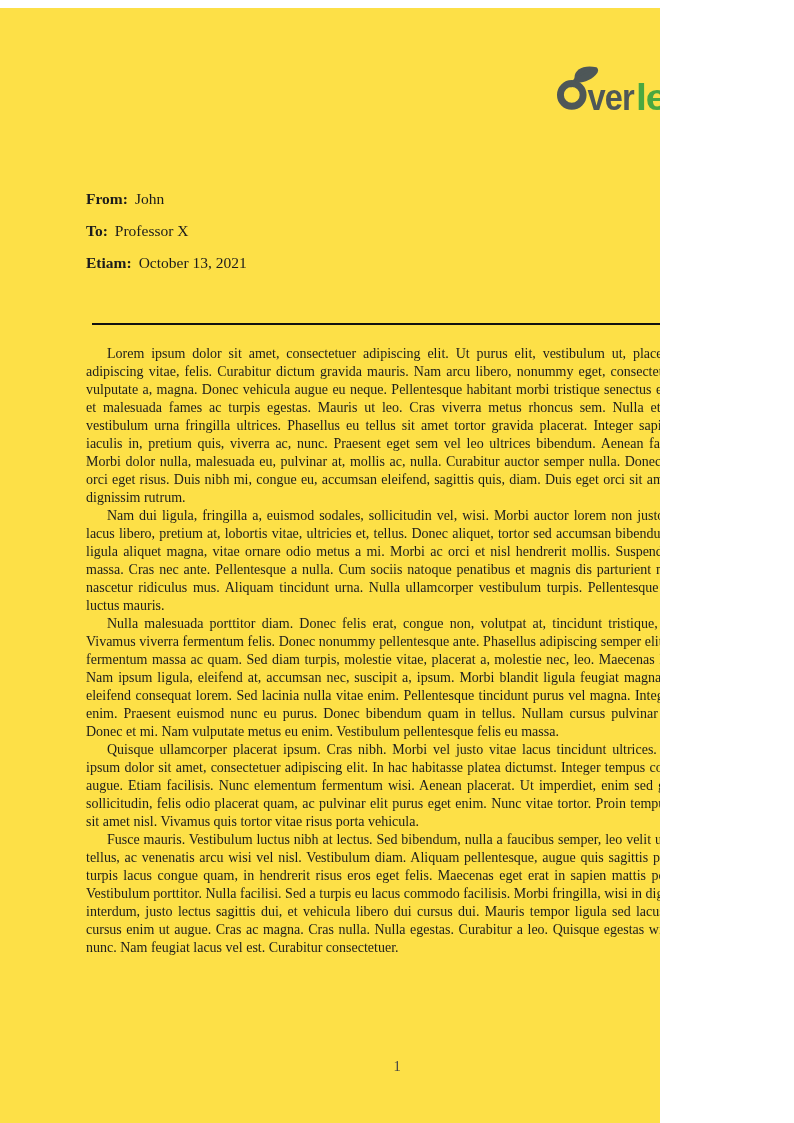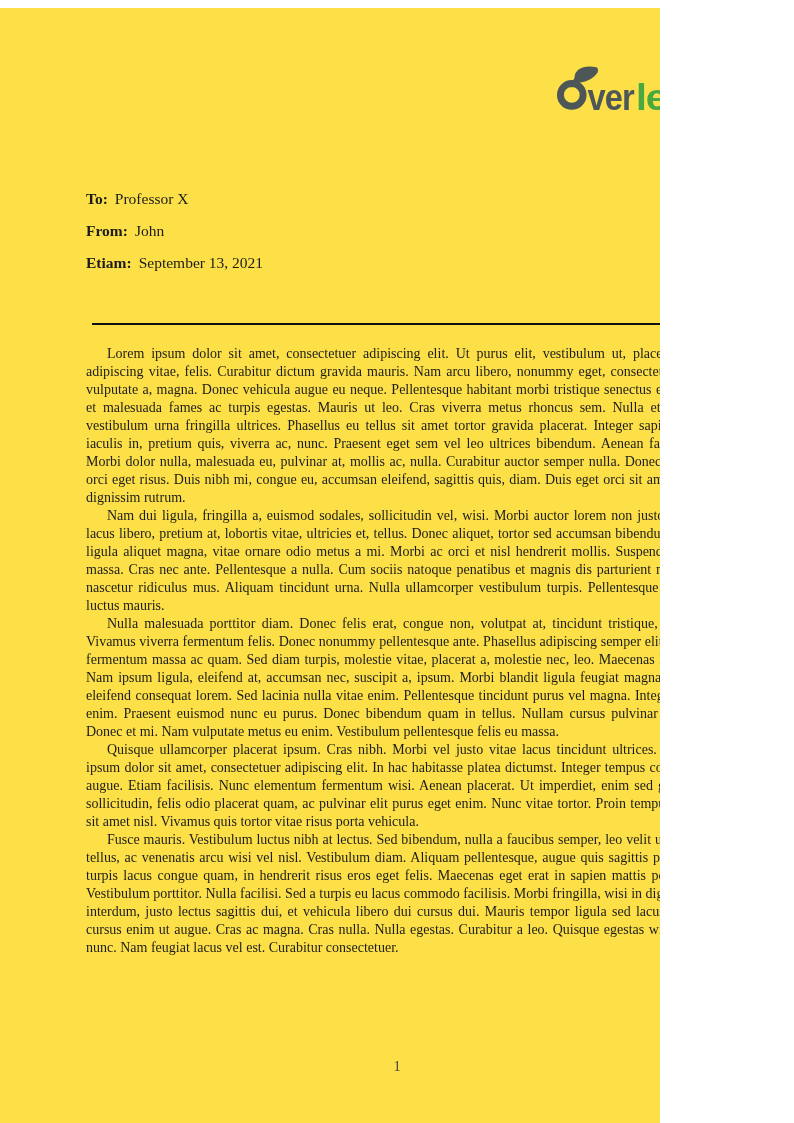--- a/index.html
+++ b/index.html
@@ -101,27 +101,27 @@
         <path d="M 20,14 C 18,4 28,-2 42,1 C 43.5,2 44.2,4 43,6.5 C 38,14 27,17.5 20.5,16.2 Z" fill="#4e5758"></path>
         <path d="M 36,3.5 C 26,6.5 19.5,11.5 15.5,21" fill="none" stroke-width="2.4" stroke="#4e5758"></path>
       </g>
       <text x="33" y="44" textLength="47" lengthAdjust="spacingAndGlyphs" fill="#4e5758">ver</text>
       <text x="82" y="44" textLength="64" lengthAdjust="spacingAndGlyphs" fill="#4aa840">leaf</text>
     </svg>
   </div>
 
   <div class="fields">
     <p class="field">
+      <span class="flabel">From:</span><span class="fvalue">John</span>
+    </p>
+    <p class="field">
       <span class="flabel">To:</span><span class="fvalue">Professor X</span>
     </p>
     <p class="field">
-      <span class="flabel">From:</span><span class="fvalue">John</span>
-    </p>
-    <p class="field">
-      <span class="flabel">Etiam:</span><span class="fvalue">September 13, 2021</span>
+      <span class="flabel">Etiam:</span><span class="fvalue">October 13, 2021</span>
     </p>
   </div>
 
   <div class="rule"></div>
 
   <div class="content">
     <p>Lorem ipsum dolor sit amet, consectetuer adipiscing elit. Ut purus elit, vestibulum ut, placerat ac, adipiscing vitae, felis. Curabitur dictum gravida mauris. Nam arcu libero, nonummy eget, consectetuer id, vulputate a, magna. Donec vehicula augue eu neque. Pellentesque habitant morbi tristique senectus et netus et malesuada fames ac turpis egestas. Mauris ut leo. Cras viverra metus rhoncus sem. Nulla et lectus vestibulum urna fringilla ultrices. Phasellus eu tellus sit amet tortor gravida placerat. Integer sapien est, iaculis in, pretium quis, viverra ac, nunc. Praesent eget sem vel leo ultrices bibendum. Aenean faucibus. Morbi dolor nulla, malesuada eu, pulvinar at, mollis ac, nulla. Curabitur auctor semper nulla. Donec varius orci eget risus. Duis nibh mi, congue eu, accumsan eleifend, sagittis quis, diam. Duis eget orci sit amet orci dignissim rutrum.</p>
     <p>Nam dui ligula, fringilla a, euismod sodales, sollicitudin vel, wisi. Morbi auctor lorem non justo. Nam lacus libero, pretium at, lobortis vitae, ultricies et, tellus. Donec aliquet, tortor sed accumsan bibendum, erat ligula aliquet magna, vitae ornare odio metus a mi. Morbi ac orci et nisl hendrerit mollis. Suspendisse ut massa. Cras nec ante. Pellentesque a nulla. Cum sociis natoque penatibus et magnis dis parturient montes, nascetur ridiculus mus. Aliquam tincidunt urna. Nulla ullamcorper vestibulum turpis. Pellentesque cursus luctus mauris.</p>
     <p>Nulla malesuada porttitor diam. Donec felis erat, congue non, volutpat at, tincidunt tristique, libero. Vivamus viverra fermentum felis. Donec nonummy pellentesque ante. Phasellus adipiscing semper elit. Proin fermentum massa ac quam. Sed diam turpis, molestie vitae, placerat a, molestie nec, leo. Maecenas lacinia. Nam ipsum ligula, eleifend at, accumsan nec, suscipit a, ipsum. Morbi blandit ligula feugiat magna. Nunc eleifend consequat lorem. Sed lacinia nulla vitae enim. Pellentesque tincidunt purus vel magna. Integer non enim. Praesent euismod nunc eu purus. Donec bibendum quam in tellus. Nullam cursus pulvinar lectus. Donec et mi. Nam vulputate metus eu enim. Vestibulum pellentesque felis eu massa.</p>
     <p>Quisque ullamcorper placerat ipsum. Cras nibh. Morbi vel justo vitae lacus tincidunt ultrices. Lorem ipsum dolor sit amet, consectetuer adipiscing elit. In hac habitasse platea dictumst. Integer tempus convallis augue. Etiam facilisis. Nunc elementum fermentum wisi. Aenean placerat. Ut imperdiet, enim sed gravida sollicitudin, felis odio placerat quam, ac pulvinar elit purus eget enim. Nunc vitae tortor. Proin tempus nibh sit amet nisl. Vivamus quis tortor vitae risus porta vehicula.</p>

